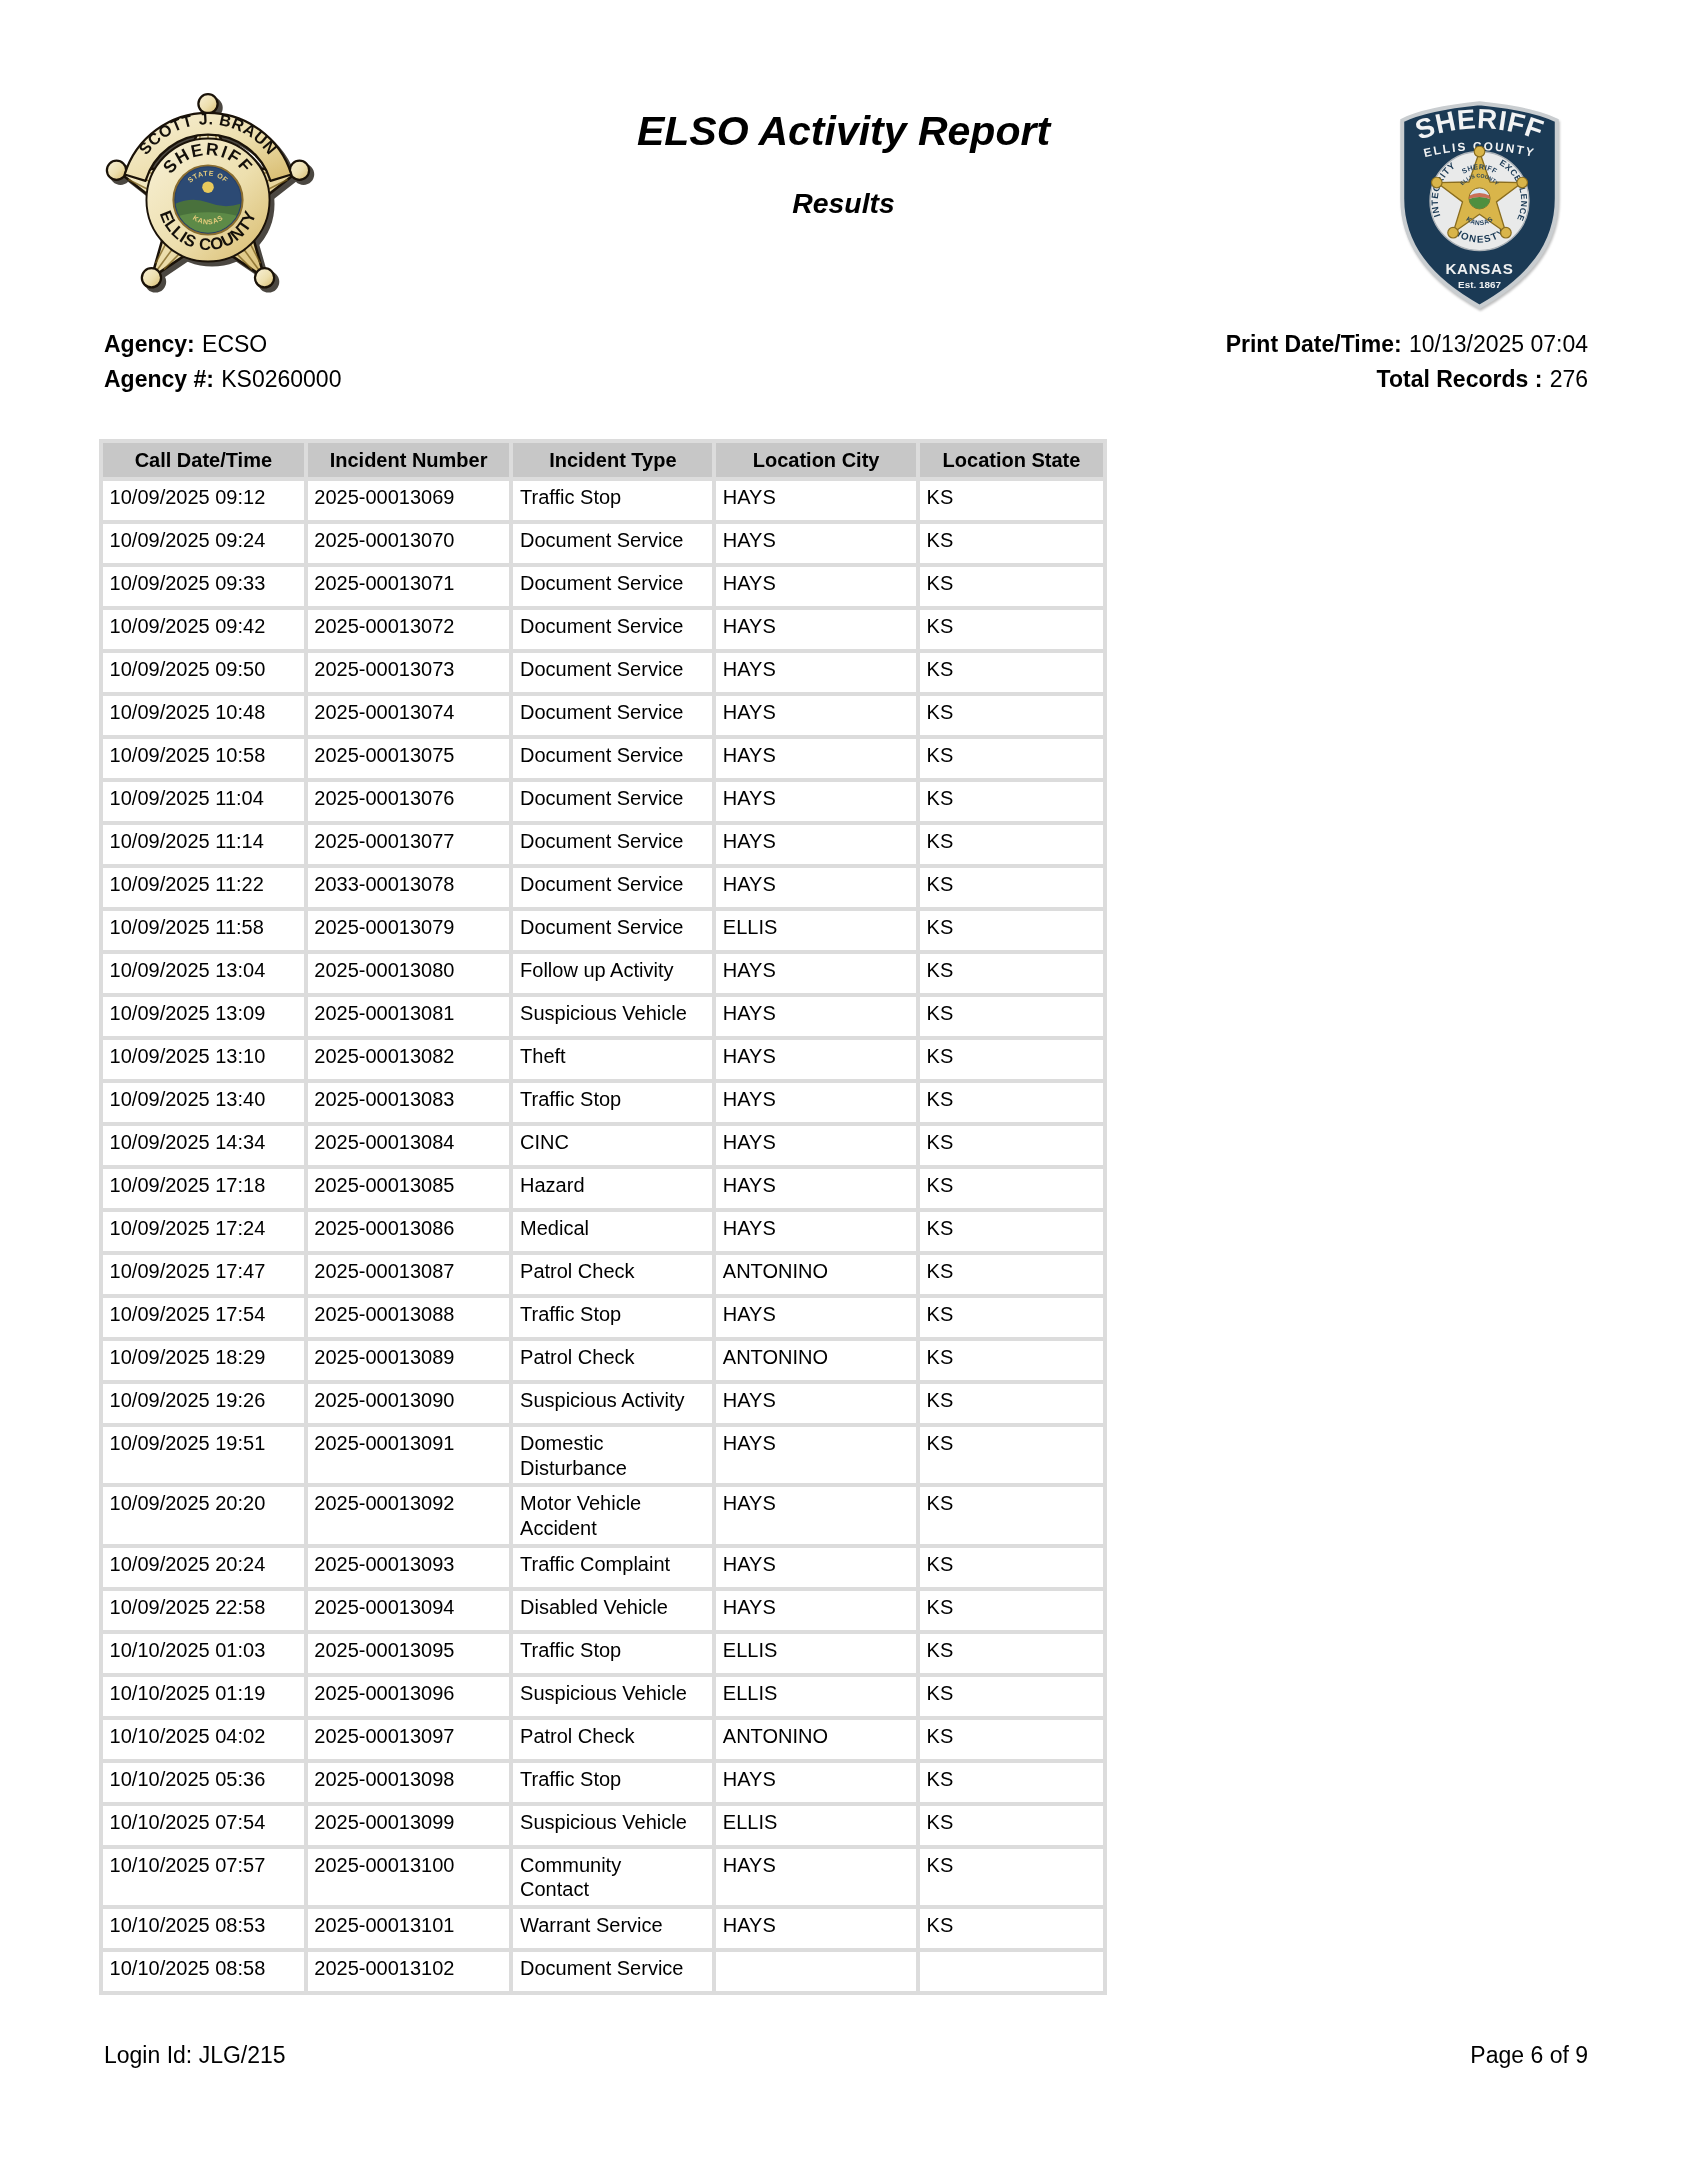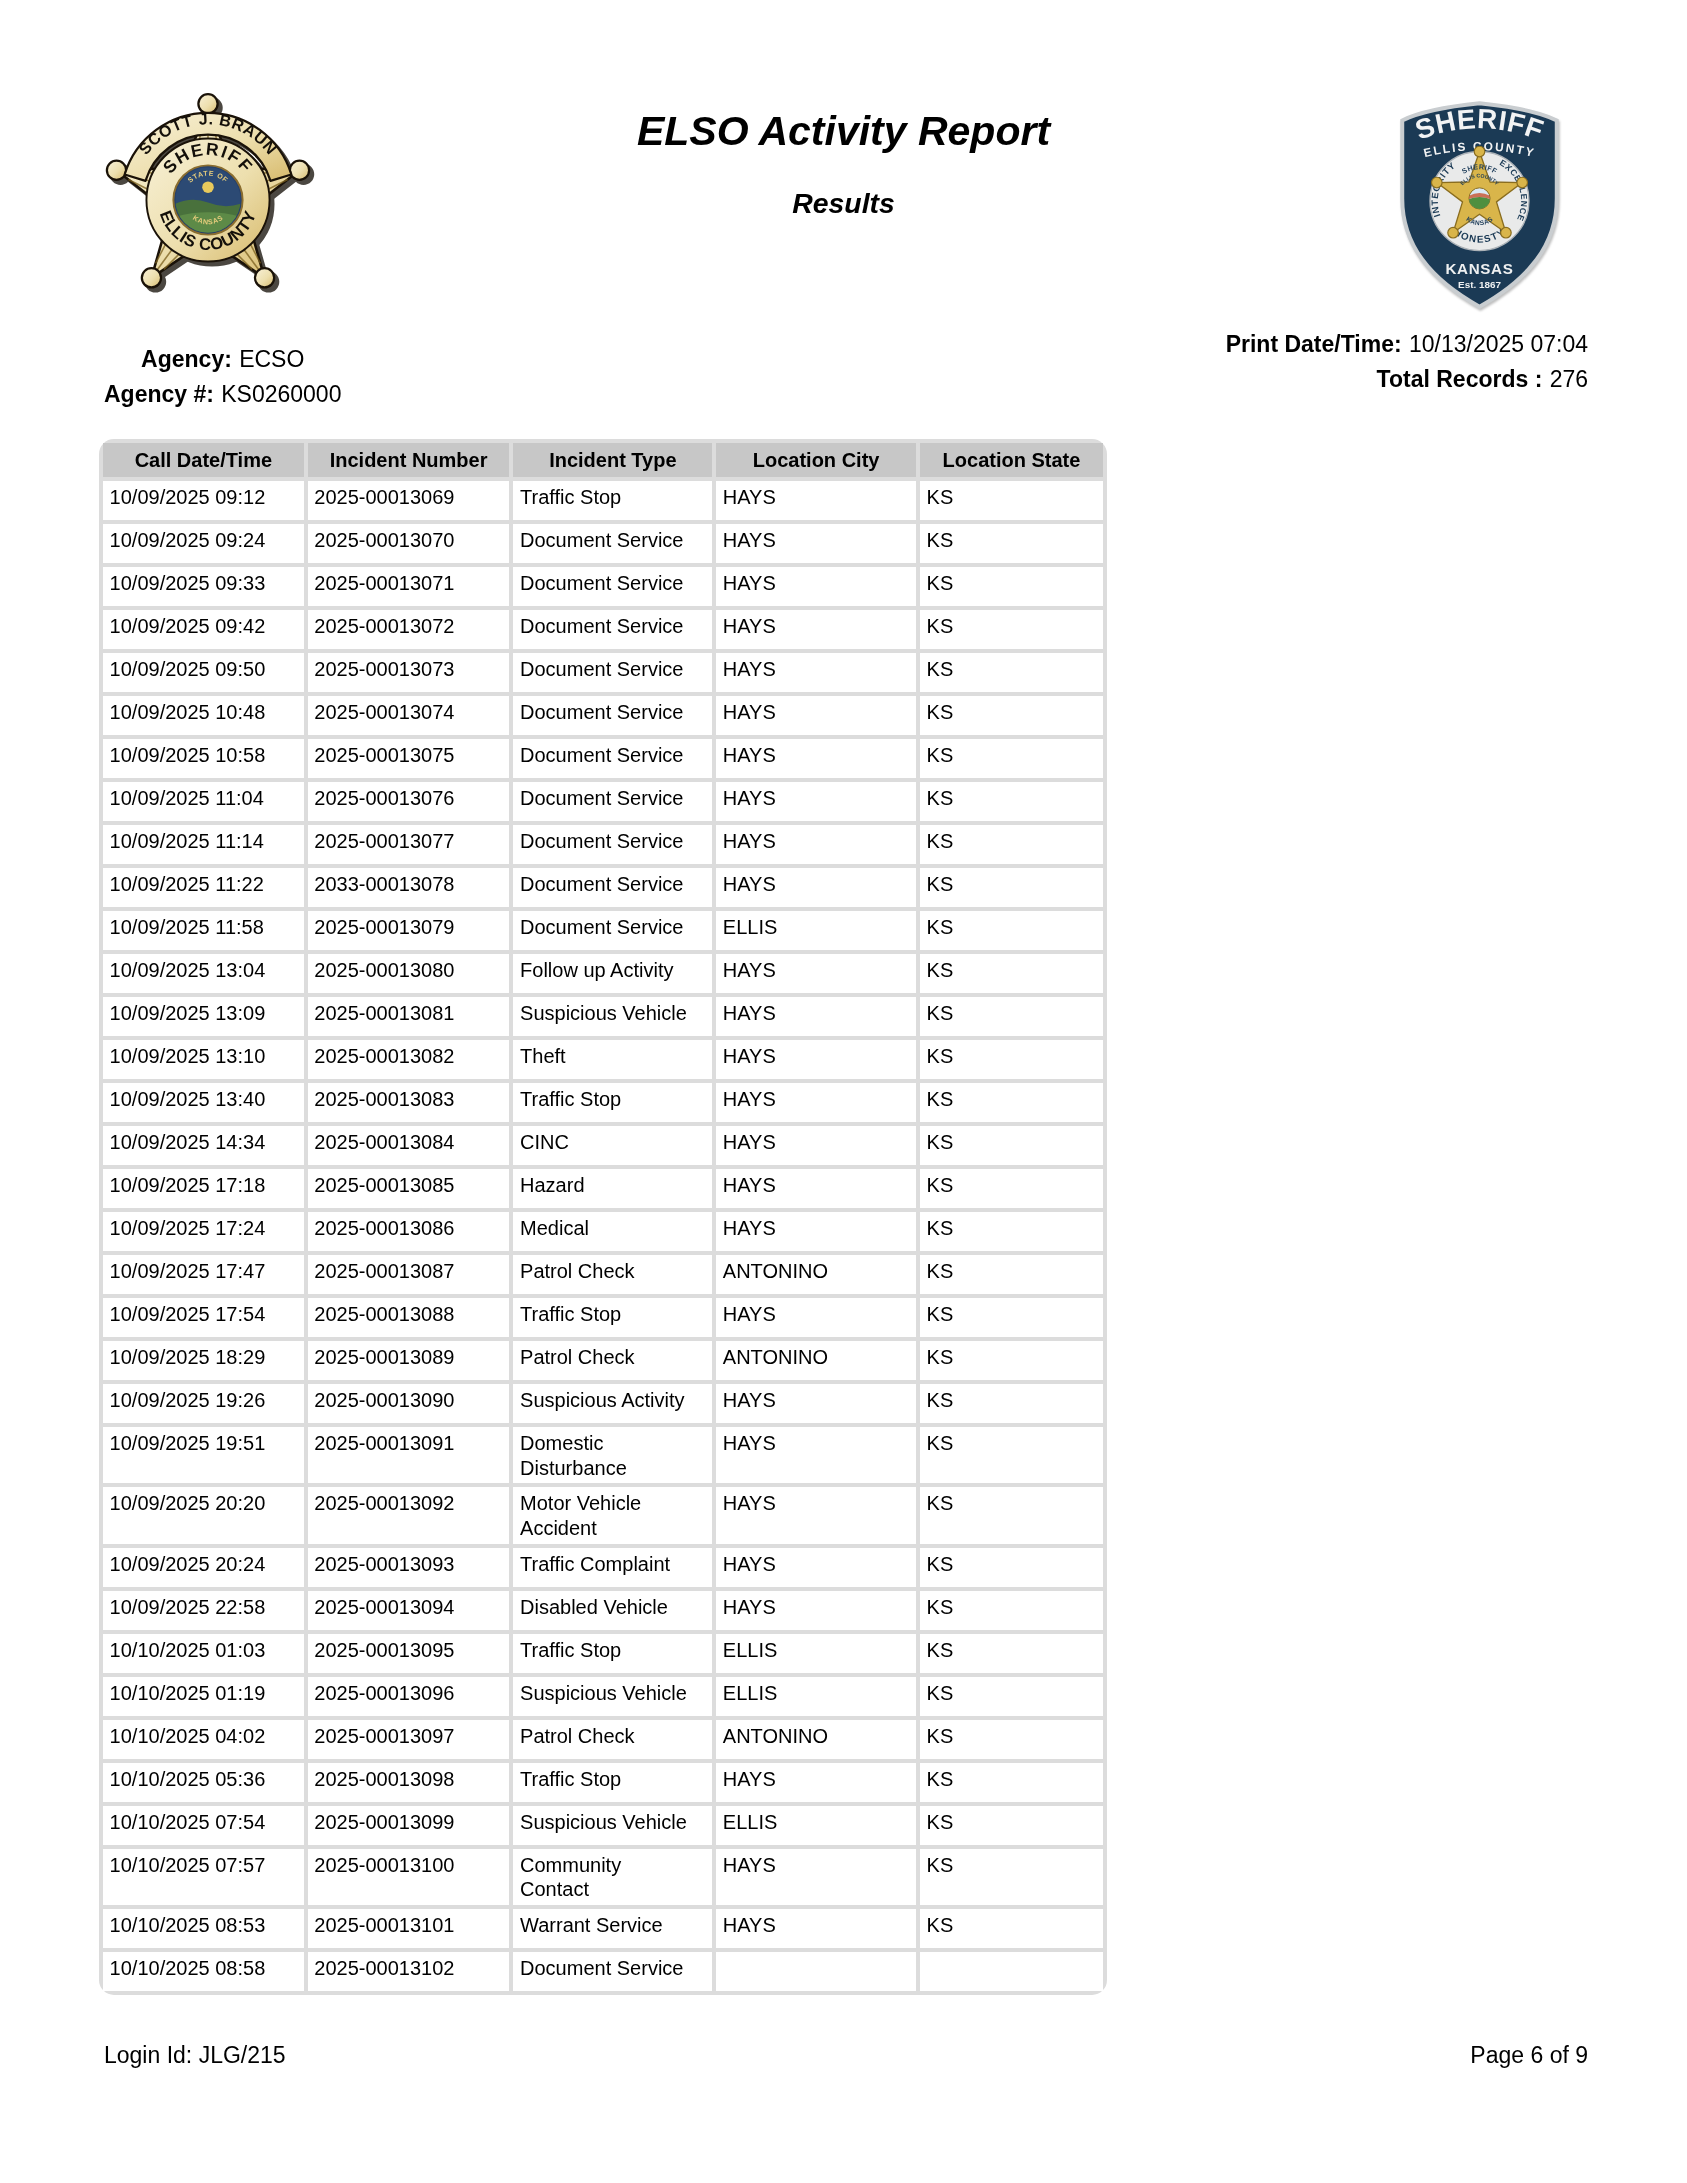--- a/index.html
+++ b/index.html
@@ -9,26 +9,26 @@
   .badge-left{position:absolute;left:99px;top:91px;width:218px;height:218px;
     filter:drop-shadow(4px 4.6px 0.7px rgba(15,10,2,0.75));}
   .badge-right{position:absolute;left:1393px;top:99px;width:173px;height:212px;
     filter:drop-shadow(1.3px 2px 1.3px rgba(0,0,0,0.25));}
   svg text{font-family:"Liberation Sans",sans-serif;}
 
   .title-block{position:absolute;left:0;top:108px;width:100%;text-align:center;font-style:italic;}
   .title{font-size:41px;font-weight:bold;margin:0;line-height:46px;}
   .subtitle{font-size:28.4px;font-weight:bold;margin:33px 0 0 0;line-height:32px;}
 
-  .meta-left{position:absolute;left:104px;top:342px;font-size:23px;line-height:35px;text-align:center;}
+  .meta-left{position:absolute;left:104px;top:327px;font-size:23px;line-height:35px;}
   .meta-right{position:absolute;right:99px;top:327px;font-size:23px;line-height:35px;text-align:right;}
   .label{font-weight:bold;margin-right:7.3px;}
 
   table.incident-table{position:absolute;left:99px;top:439px;width:1008px;
-    border-collapse:separate;border-spacing:4px;background:#dcdcdc;table-layout:fixed;border-radius:15px;}
+    border-collapse:separate;border-spacing:4px;background:#dcdcdc;table-layout:fixed;}
   .incident-table th{background:#c7c7c7;font-size:20px;font-weight:bold;height:34px;
     text-align:center;vertical-align:middle;padding:0 2.6px;}
   .incident-table td{background:#ffffff;font-size:20px;height:39px;vertical-align:top;
     text-align:left;padding:4px 4px 3.3px 6.6px;line-height:24.5px;white-space:pre-line;
     box-sizing:border-box;overflow:hidden;}
 
   .footer{position:absolute;left:104px;right:99px;top:2042px;display:flex;
     justify-content:space-between;font-size:23px;}
 </style>
 </head>

